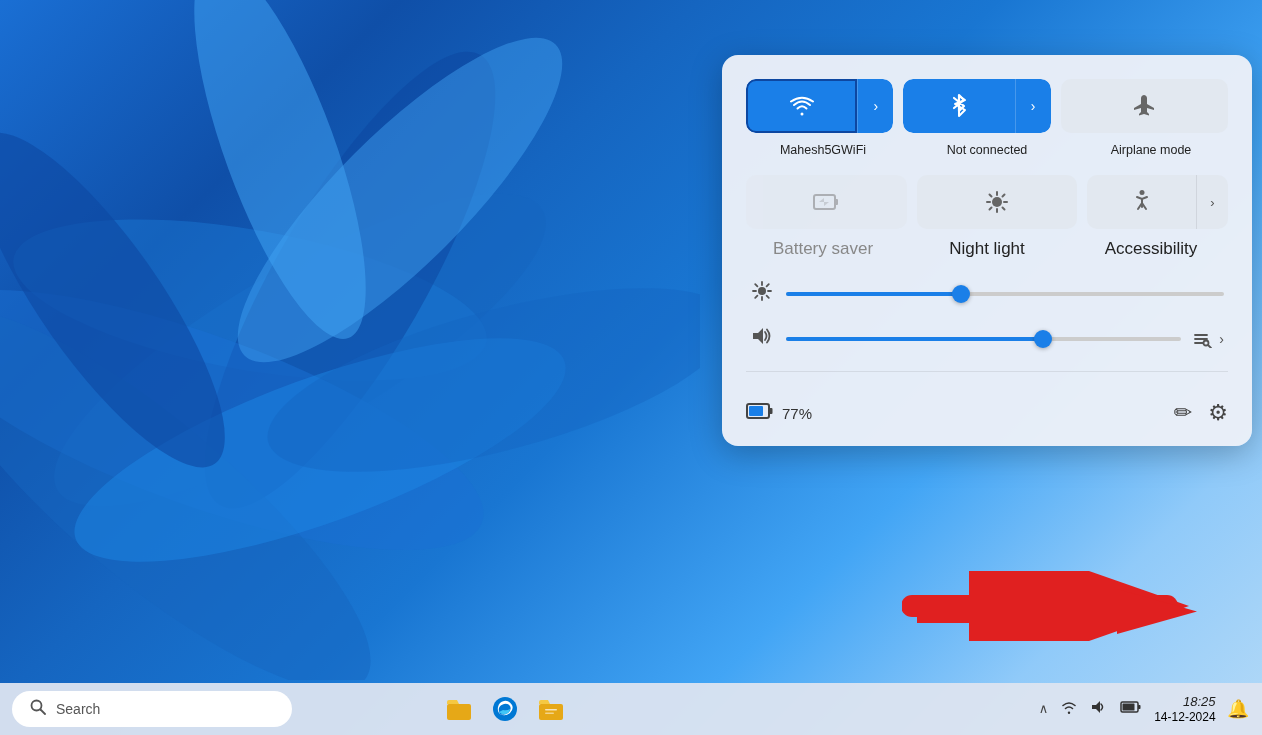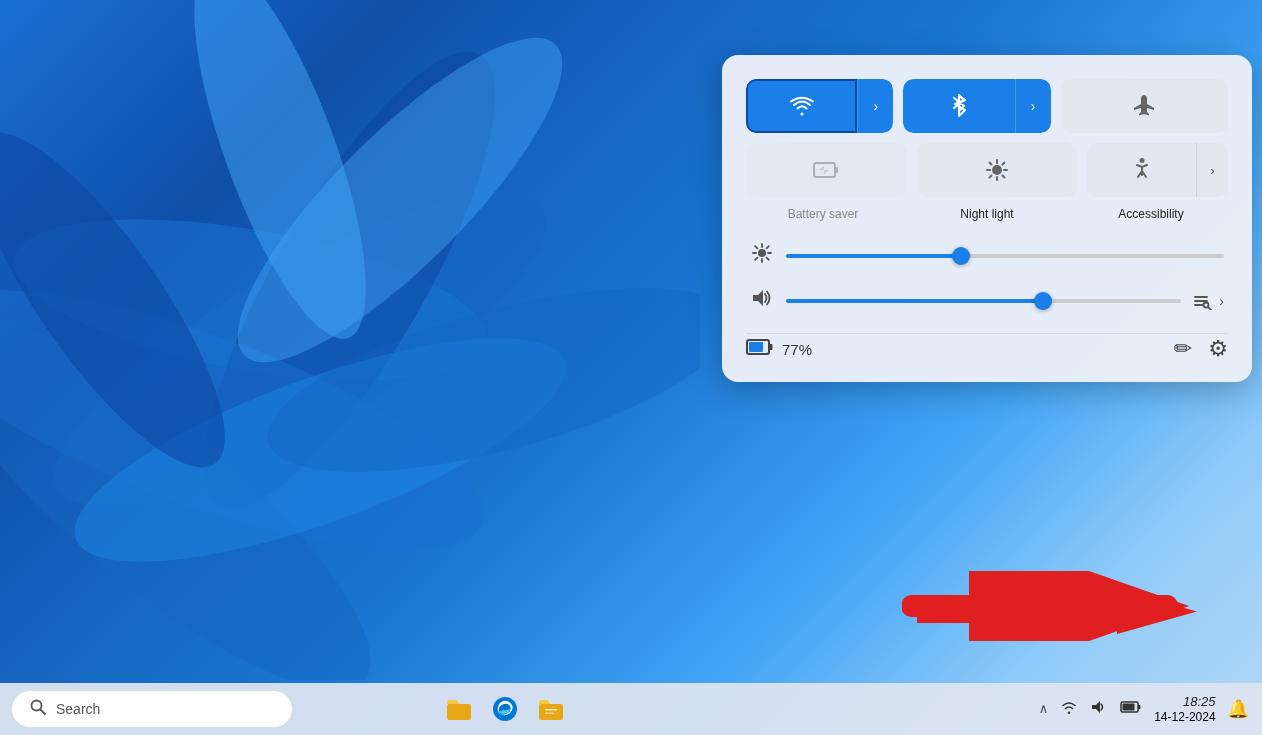--- a/index.html
+++ b/index.html
@@ -155,21 +155,21 @@
 
     .tile2-label-row {
       display: flex;
       gap: 10px;
       margin-bottom: 22px;
     }
 
     .tile2-label {
       flex: 1;
       text-align: center;
-      font-size: 12px;
+      font-size: 17px;
       color: #888;
       font-weight: 400;
     }
 
     .tile2-label.dark {
       color: #222;
     }
 
     
     .slider-section {
@@ -225,21 +225,21 @@
       display: flex;
       align-items: center;
       gap: 4px;
     }
 
     
     .panel-bottom {
       display: flex;
       align-items: center;
       justify-content: space-between;
-      padding-top: 2px;
+      padding-top: 28px;
       border-top: 1px solid rgba(0,0,0,0.08);
     }
 
     .battery-info {
       display: flex;
       align-items: center;
       gap: 8px;
       font-size: 15px;
       color: #333;
     }
@@ -416,20 +416,31 @@
     </div>
 
     <div class="tile-single">
 
       <svg width="26" height="26" viewBox="0 0 26 26" fill="none">
         <path d="M13 2 C14 2 16 3 16 5 L16 11 L23 15 L23 17 L16 15 L16 19 L18 21 L18 22.5 L13 21 L8 22.5 L8 21 L10 19 L10 15 L3 17 L3 15 L10 11 L10 5 C10 3 12 2 13 2Z" fill="#666"></path>
       </svg>
     </div>
   </div>
 
+  <div class="tile-label-row">
+    <div class="tile-label-group">
+      <span>Mahesh5GWiFi</span>
+    </div>
+    <div class="tile-label-group">
+      <span>Not connected</span>
+    </div>
+    <div class="tile-label-group">
+      <span>Airplane mode</span>
+    </div>
+  </div>
 
   <div class="tile-row2">
 
     <div class="tile2" style="opacity:0.6;">
       <svg width="26" height="22" viewBox="0 0 26 22" fill="none">
         <rect x="1" y="4" width="21" height="14" rx="2" stroke="#888" stroke-width="2" fill="none"></rect>
         <rect x="22" y="8" width="3" height="6" rx="1" fill="#888"></rect>
         <path d="M6 11 L11 7 L11 11 L16 11 L11 15 L11 11Z" fill="#888" opacity="0.5"></path>
       </svg>
     </div>

